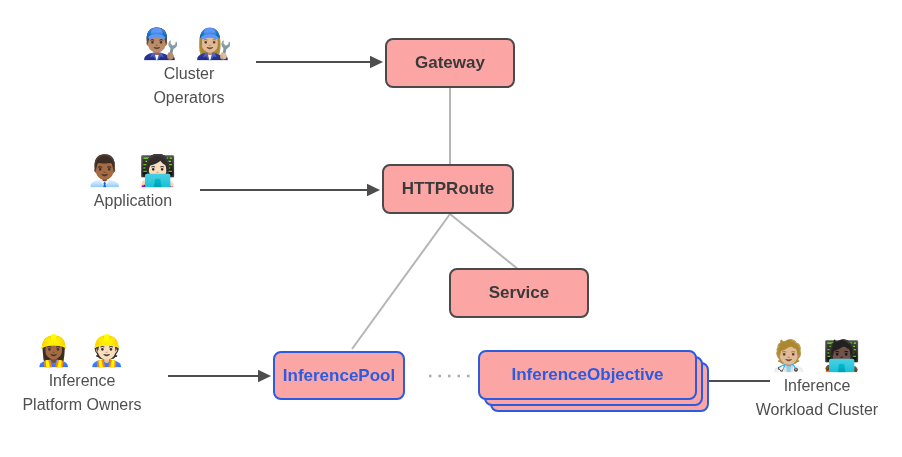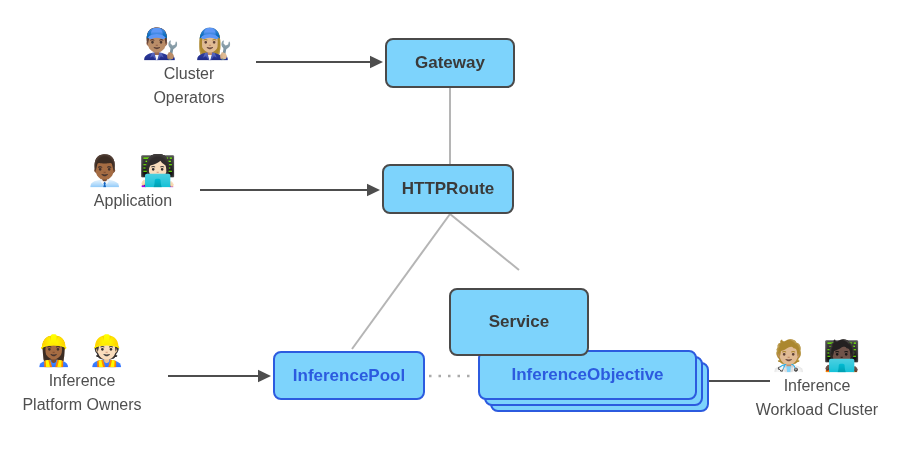--- a/index.html
+++ b/index.html
@@ -35,39 +35,39 @@
     stroke: #4d4d4d;
     stroke-width: 2.2;
     fill: none;
   }
   .arrow-head {
     fill: #4d4d4d;
     stroke: none;
   }
   .node {
     position: absolute;
-    background: #7dd3fc;
+    background: #fca5a5;
     border: 2px solid #4a4a4a;
     border-radius: 8px;
     display: flex;
     align-items: center;
     justify-content: center;
     font-weight: bold;
     font-size: 17px;
     color: #3a3a3a;
     box-sizing: border-box;
   }
   .node.blue {
     border-color: #2c5bdf;
     color: #2c5bdf;
   }
   .node-gateway   { left: 385px; top: 38px;  width: 130px; height: 50px; }
   .node-httproute { left: 382px; top: 164px; width: 132px; height: 50px; }
-  .node-service   { left: 449px; top: 288px; width: 140px; height: 68px; }
-  .node-inferencepool { left: 273px; top: 351px; width: 152px; height: 49px; }
+  .node-service   { left: 449px; top: 268px; width: 140px; height: 50px; }
+  .node-inferencepool { left: 273px; top: 351px; width: 132px; height: 49px; }
   .objbox { left: 478px; top: 350px; width: 219px; height: 50px; text-align: right; }
   .objbox.layer-mid  { left: 484px; top: 356px; }
   .objbox.layer-back { left: 490px; top: 362px; }
   .persona {
     position: absolute;
     width: 170px;
     text-align: center;
     color: #4f4f4f;
   }
   .persona-emoji {

